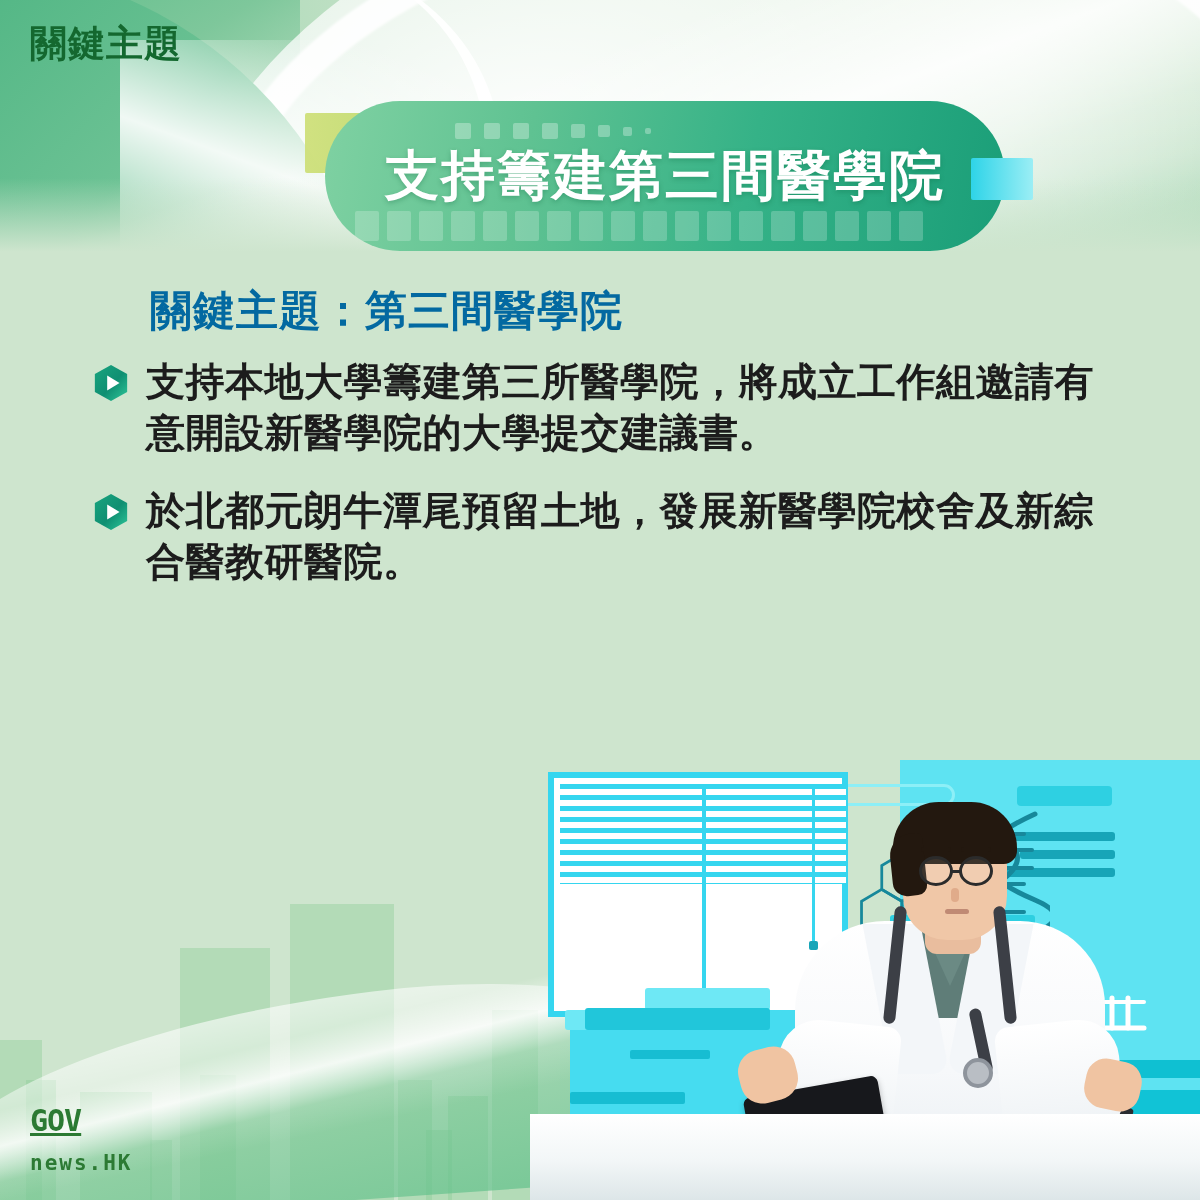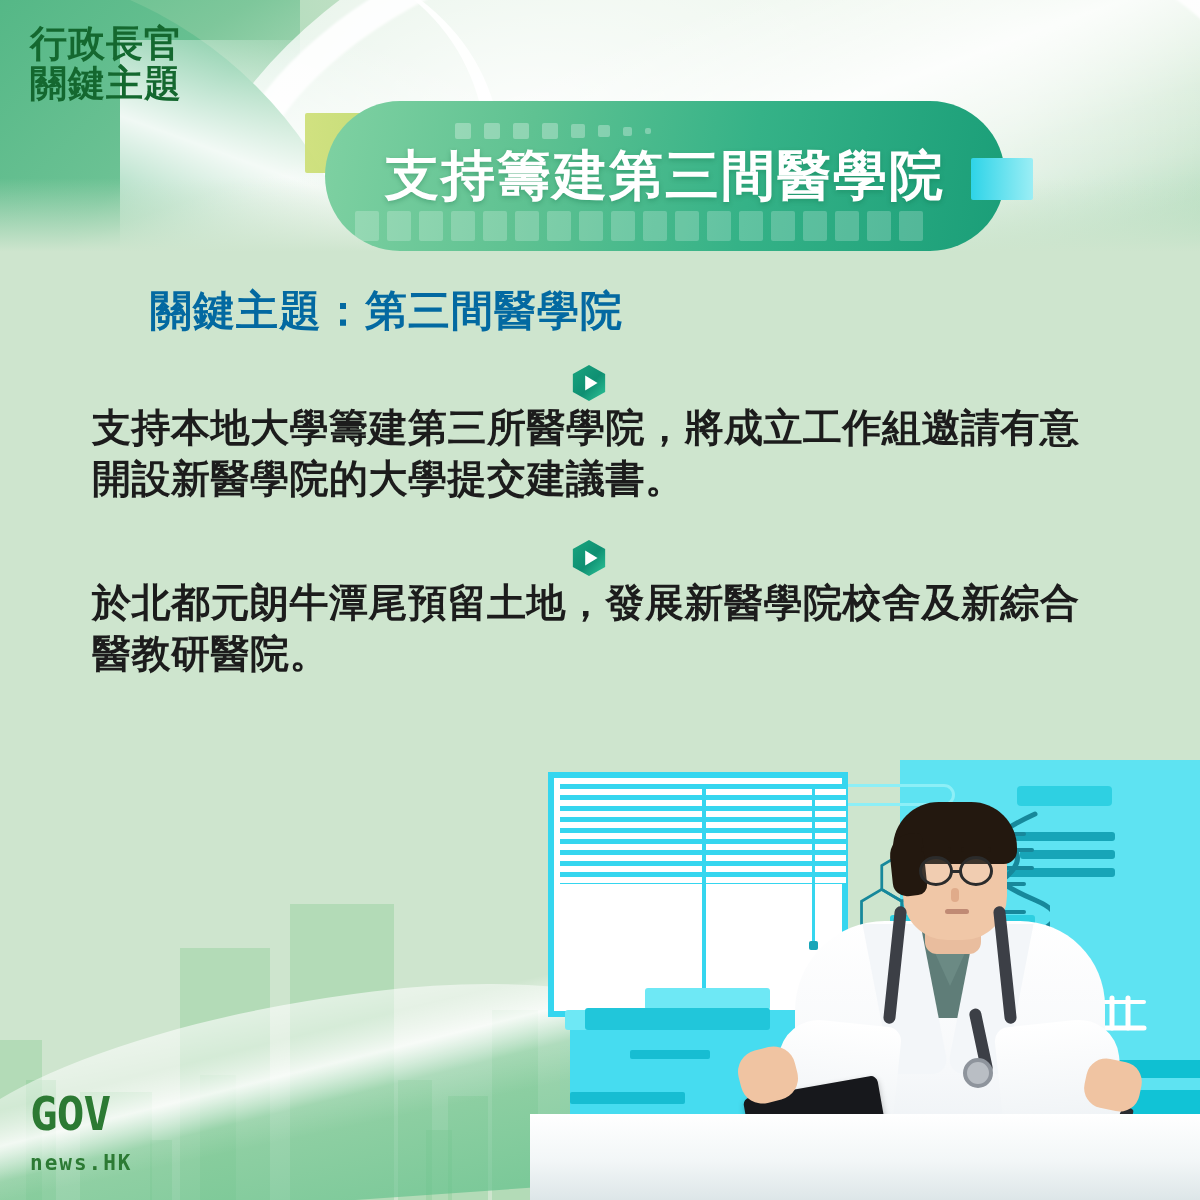--- a/index.html
+++ b/index.html
@@ -72,40 +72,40 @@
     color:#ffffff;font-weight:bold;font-size:54px;letter-spacing:2px;
     text-shadow:0 2px 5px rgba(0,90,50,.28);z-index:4;white-space:nowrap;}
   .accent-cyan{position:absolute;right:-28px;top:57px;width:62px;height:42px;
     background:linear-gradient(90deg,#2ed4e8,#9beef5);z-index:3;border-radius:2px;}
 
   
   .subtitle{position:absolute;left:150px;top:283px;z-index:9;
     color:#0369a1;font-weight:bold;font-size:42px;letter-spacing:1px;white-space:nowrap;}
 
   .bullets{position:absolute;left:92px;top:356px;width:1010px;z-index:9;}
-  .bullet{display:flex;align-items:center;margin-bottom:26px;flex-direction:column;}
+  .bullet{display:flex;align-items:flex-start;margin-bottom:26px;}
   .hexicon{flex:0 0 auto;width:38px;height:38px;margin-top:8px;margin-right:16px;position:relative;}
   .hexicon svg{display:block;width:38px;height:38px;}
   .btext{color:#1c1c1c;font-size:39px;line-height:1.32;font-weight:bold;letter-spacing:.5px;}
 
   
   .skyline{position:absolute;left:0;bottom:0;width:760px;height:360px;z-index:2;}
   .bld{position:absolute;bottom:0;background:rgba(140,205,150,.40);}
   .wave{position:absolute;left:-60px;bottom:0;width:820px;height:300px;z-index:3;
     background:linear-gradient(170deg, rgba(255,255,255,0) 0%, rgba(255,255,255,0) 44%, rgba(255,255,255,.78) 52%, rgba(120,200,150,.55) 60%, rgba(90,190,135,.72) 100%);
     border-radius:70% 0 0 0;
     transform:rotate(-4deg);}
   .wave2{position:absolute;left:-80px;bottom:-40px;width:780px;height:240px;z-index:3;
     background:linear-gradient(175deg, rgba(255,255,255,.9) 0%, rgba(120,200,150,.0) 55%);
     border-radius:60% 40% 0 0;transform:rotate(-7deg);opacity:.85;}
 
   
   .logo{position:absolute;left:30px;bottom:26px;z-index:20;color:#2c7a33;}
-  .logo .gov{font-size:46px;font-weight:bold;letter-spacing:-1px;line-height:.92;
-    font-family:"DejaVu Sans Mono","Liberation Mono",monospace;}
+  .logo .gov{font-size:30px;font-weight:bold;letter-spacing:-1px;line-height:.92;
+    font-family:"DejaVu Sans Mono","Liberation Mono",monospace;text-decoration:underline;}
   .logo .news{font-size:21px;font-weight:bold;letter-spacing:2px;line-height:1;margin-top:18px;
     font-family:"DejaVu Sans Mono","Liberation Mono",monospace;}
 
   
   .scene{position:absolute;right:0;bottom:0;width:670px;height:440px;z-index:5;}
   .panel-cyan{position:absolute;right:0;top:0;width:300px;height:330px;background:#5ee3f2;}
   .panel-cyan2{position:absolute;right:0;top:330px;width:300px;height:24px;background:#11c3d6;}
   .panel-cyan3{position:absolute;right:0;top:360px;width:300px;height:26px;background:#5ee3f2;}
   .panel-strip{position:absolute;right:0;top:300px;width:230px;height:18px;background:#0fc0d2;}
   .pill-a{position:absolute;right:245px;top:24px;width:120px;height:22px;border:3px solid #8defF7;border-radius:12px;box-sizing:border-box;}
@@ -215,21 +215,20 @@
     <div class="ribbon1"></div>
     <div class="ribbon2"></div>
     <div class="ribbon3"></div>
     <div class="ribbon-edge"></div>
     <div class="ribbon4"></div>
     <div class="hdr-wash"></div>
     <div class="hdr-fade"></div>
   </div>
 
   <div class="corner-left">
-    <div>行政長官</div>
     <div>關鍵主題</div>
   </div>
 
   <div class="banner-wrap">
     <div class="accent-yellow"></div>
     <div class="banner">
       <div class="dots-top" id="dotRow">
           <i style="width: 16px; height: 16px;"></i>
           <i style="width: 16px; height: 16px;"></i>
           <i style="width: 16px; height: 16px;"></i>

